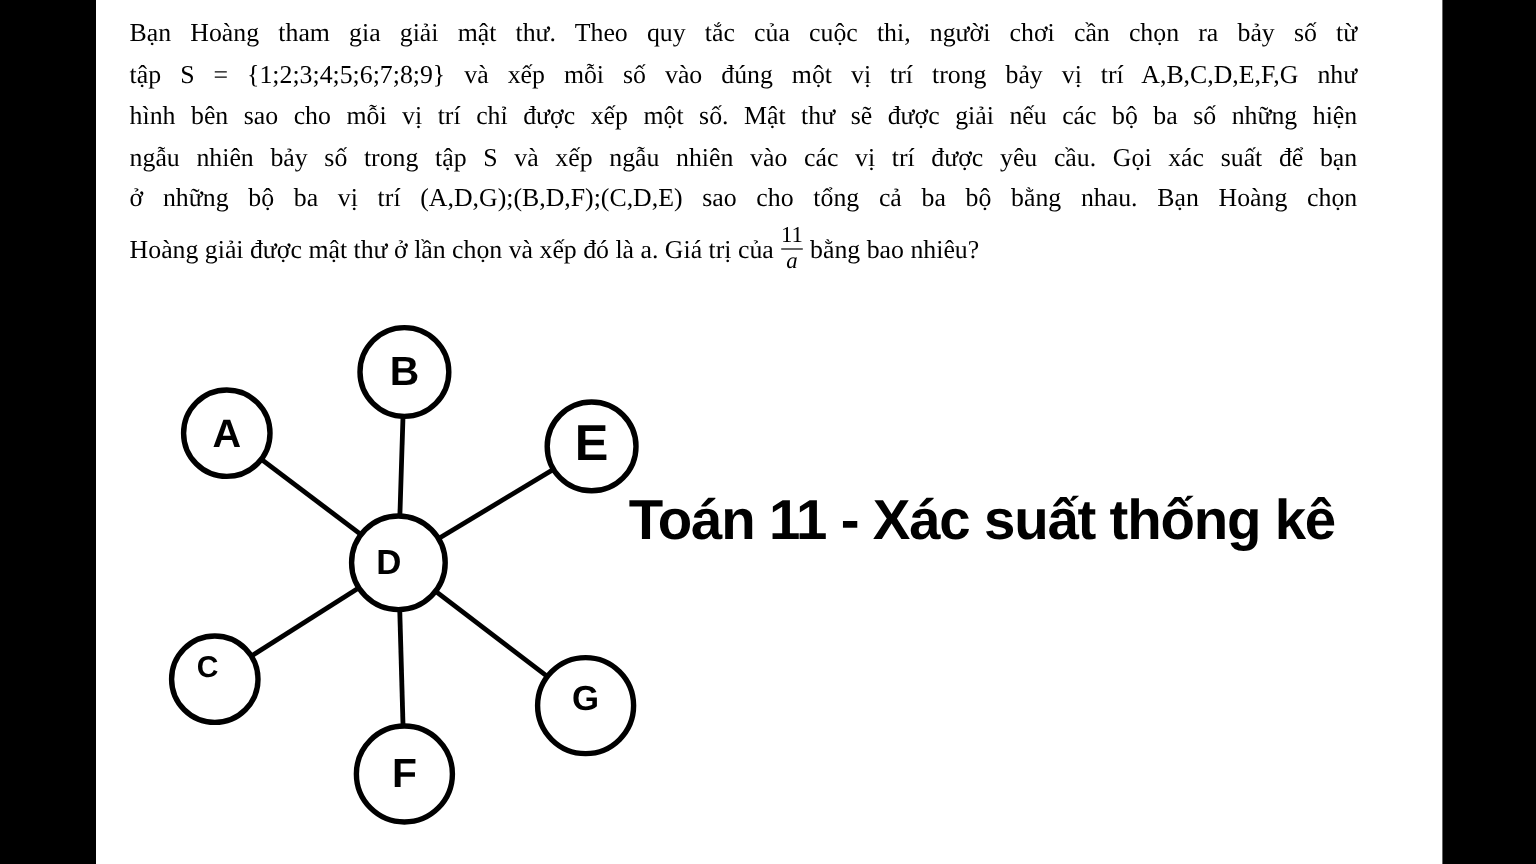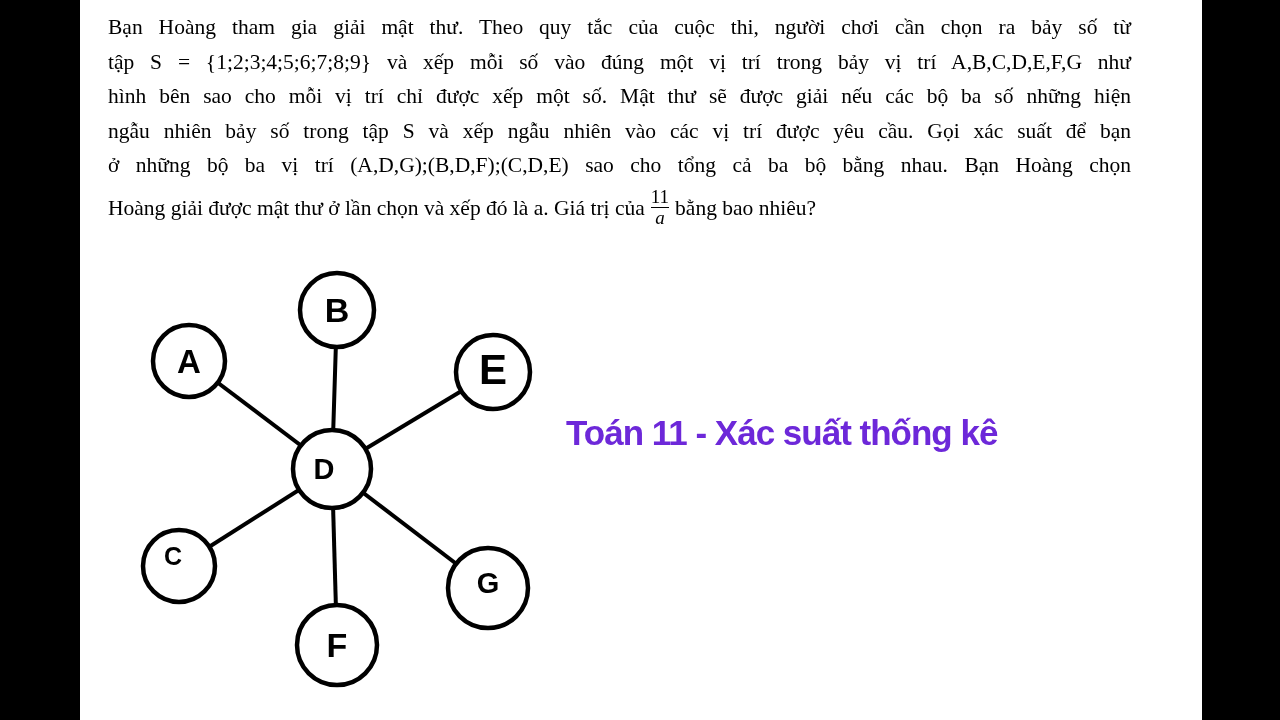--- a/index.html
+++ b/index.html
@@ -59,27 +59,27 @@
   svg.graph text   {
     font-family:"Liberation Sans","DejaVu Sans",sans-serif;
     font-weight:bold;
     fill:#000000;
     text-anchor:middle;
     dominant-baseline:central;
   }
 
   .video-title {
     position:absolute;
-    left:566px; top:404px;
+    left:524px; top:404px;
     font-family:"Liberation Sans","DejaVu Sans",sans-serif;
     font-weight:bold;
-    font-size:35px;
+    font-size:47px;
     line-height:58px;
     letter-spacing:-1px;
-    color:#6d28d9;
+    color:#000000;
     white-space:nowrap;
   }
 </style>
 </head>
 <body>
 
 <div class="letterbox left"></div>
 <div class="letterbox right"></div>
 
 <div class="problem">

